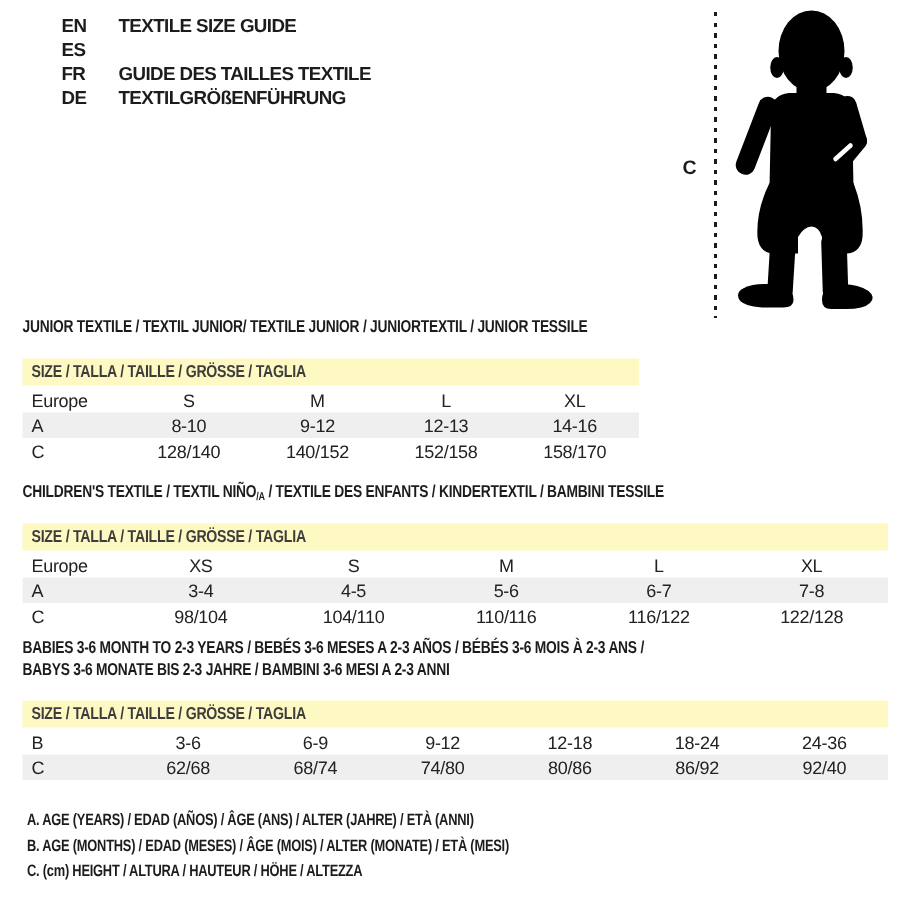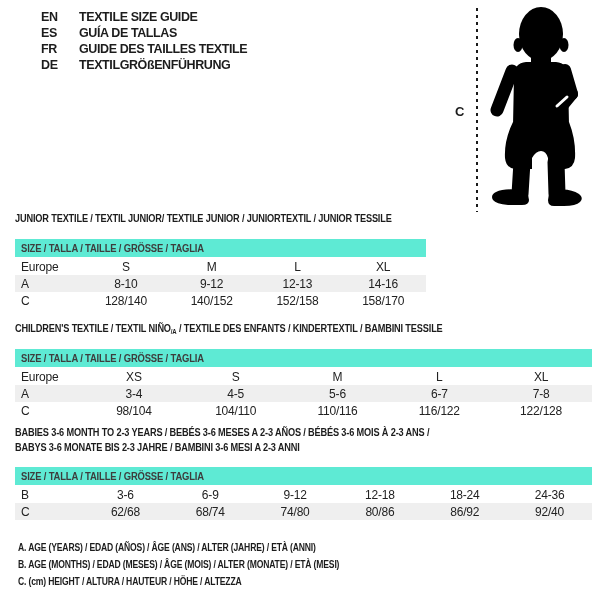--- a/index.html
+++ b/index.html
@@ -29,21 +29,21 @@
   .t1-title{top:211px;}
   .t2-title{top:321px;}
   .t3-title{top:425px;}
   .tbl-title sub{font-size:7.5px;vertical-align:-2px;}
   
   .sizetable{position:absolute;left:15px;}
   .t1{top:239px;width:411px;}
   .t2{top:349px;width:577px;}
   .t3{top:467px;width:577px;}
   .size-bar{
-    height:18px;background:#5eead4;display:flex;align-items:center;padding-left:6px;
+    height:18px;background:#fef9c3;display:flex;align-items:center;padding-left:6px;
     margin-bottom:1px;
   }
   .size-bar span{
     font-weight:bold;font-size:11.5px;color:#3d3d3d;letter-spacing:-0.2px;
     white-space:nowrap;transform:scaleX(0.82);transform-origin:0 50%;
   }
   .trow{display:flex;height:17px;align-items:center;}
   .trow.shade{background:#efefef;}
   .tlabel{flex:0 0 62px;padding-left:6px;font-size:12px;letter-spacing:-0.2px;color:#222;}
   .tcell{flex:1;text-align:center;font-size:12px;letter-spacing:-0.2px;color:#222;}
@@ -57,21 +57,20 @@
 </head>
 <body>
 
 <div class="lang-list">
   <div class="lang-row">
     <span class="lang-code">EN</span>
     <span class="lang-text">TEXTILE SIZE GUIDE</span>
   </div>
   <div class="lang-row">
     <span class="lang-code">ES</span>
-    <span class="lang-text">GUÍA DE TALLAS</span>
   </div>
   <div class="lang-row">
     <span class="lang-code">FR</span>
     <span class="lang-text">GUIDE DES TAILLES TEXTILE</span>
   </div>
   <div class="lang-row">
     <span class="lang-code">DE</span>
     <span class="lang-text">TEXTILGRÖßENFÜHRUNG</span>
   </div>
 </div>

